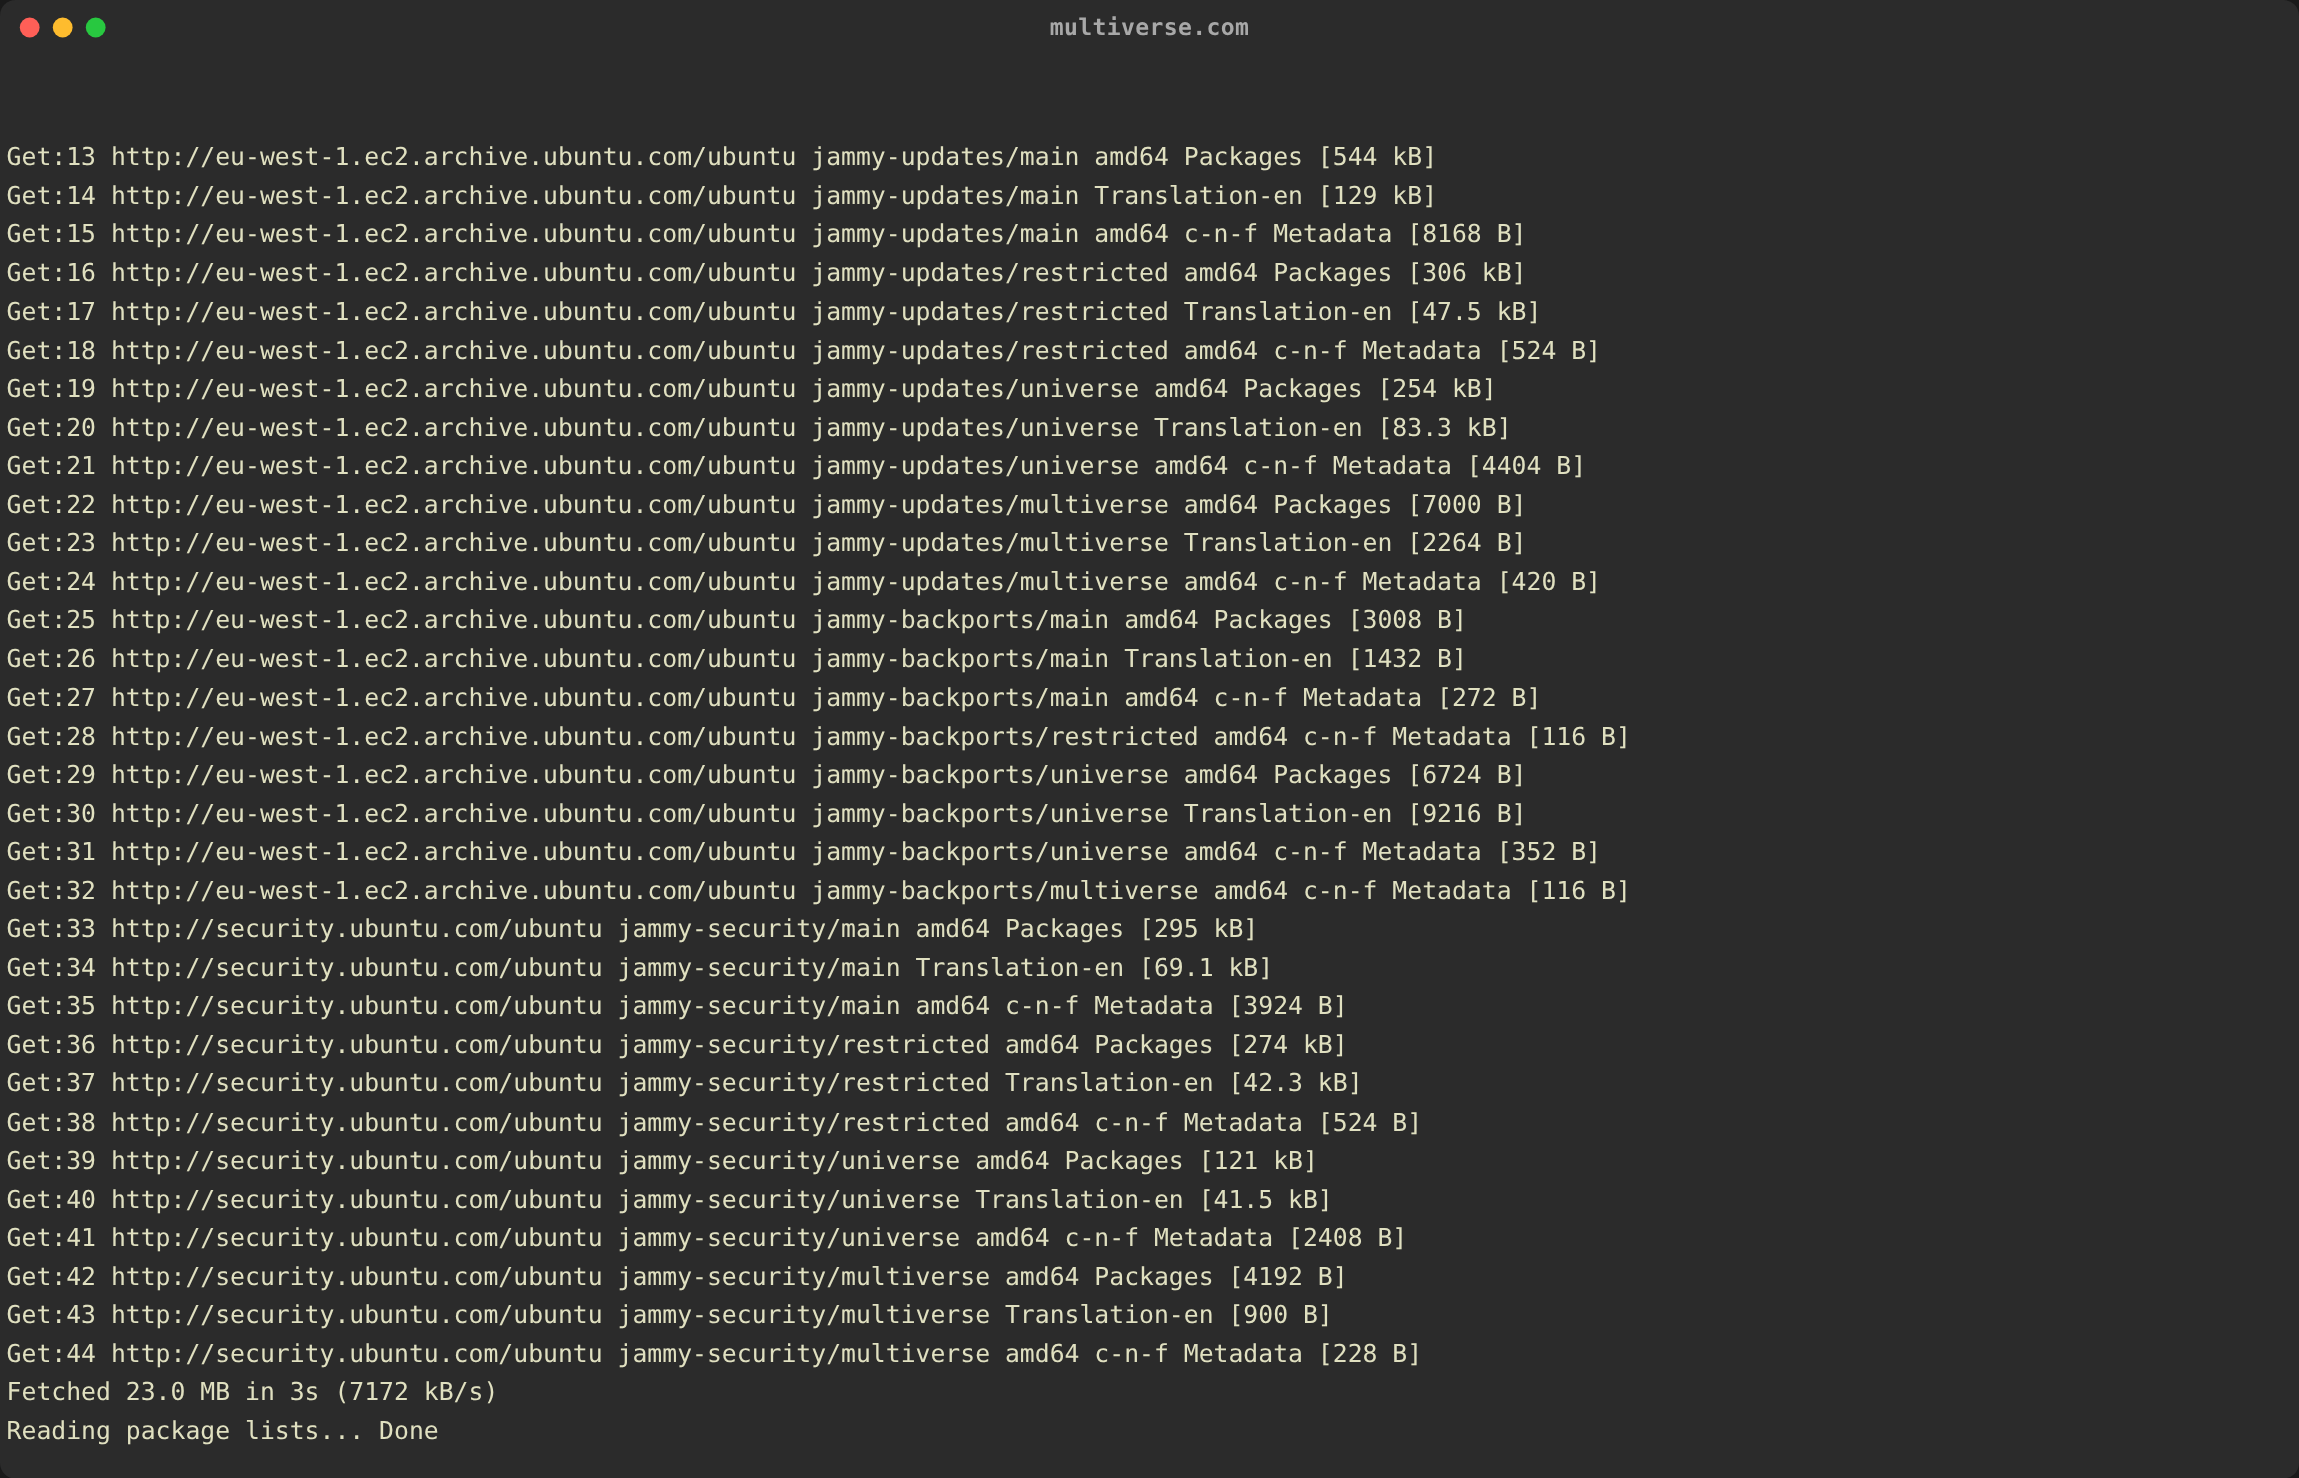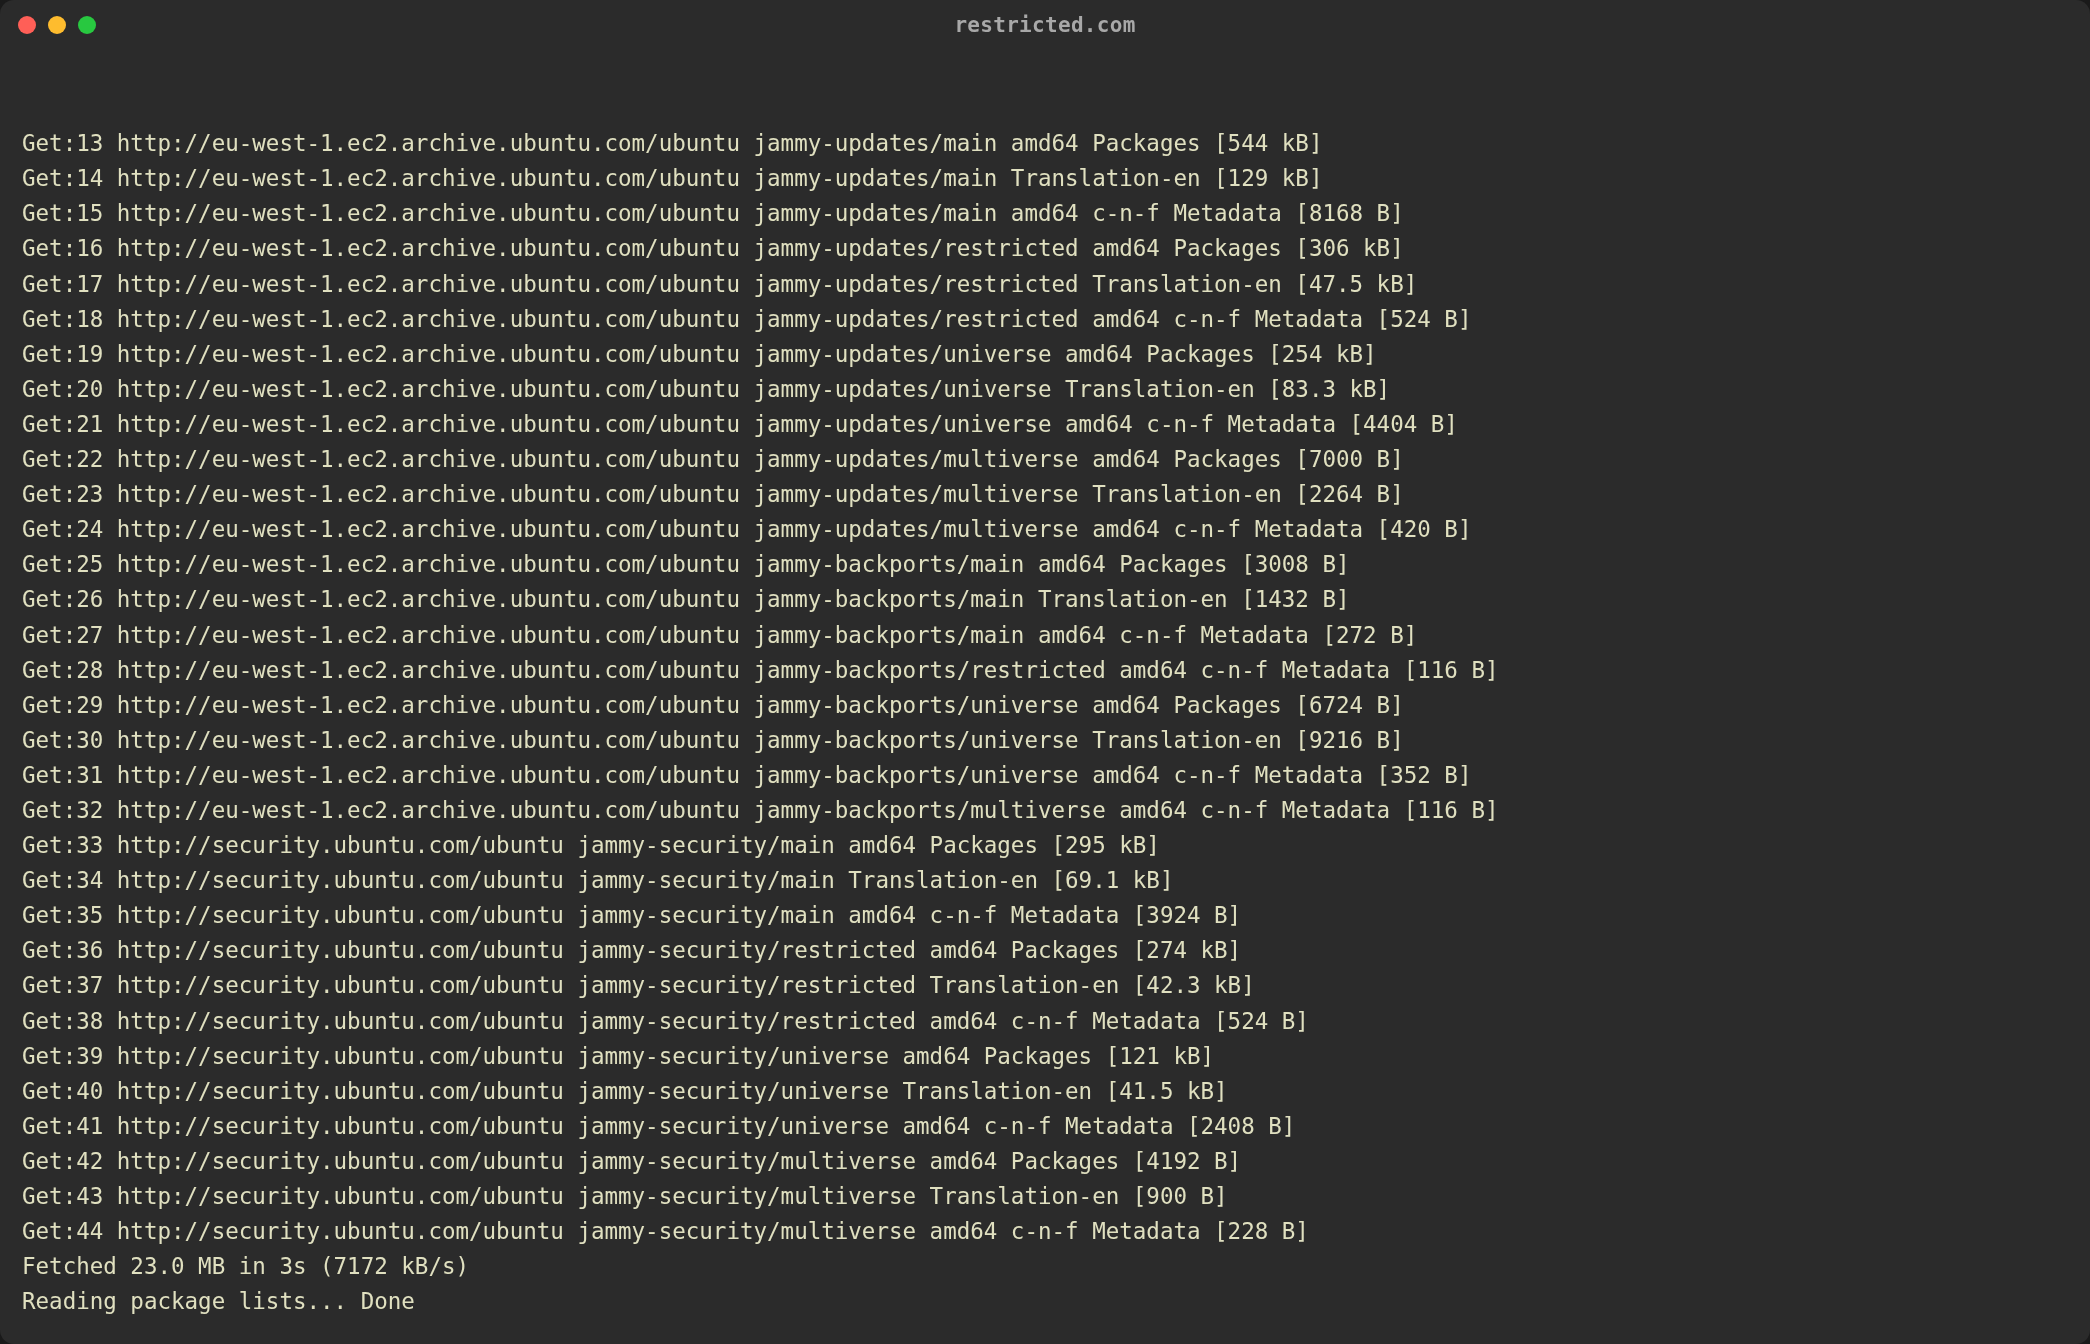--- a/index.html
+++ b/index.html
@@ -48,40 +48,40 @@
     .tl-max { background: #28c840; }
     .title {
       margin: 0 auto;
       color: #a8a8a8;
       font-weight: 600;
       font-size: 21px;
       letter-spacing: 0.3px;
     }
     .terminal-body {
       flex: 1;
-      padding: 6px 14px 18px 22px;
+      padding: 6px 14px 18px 6px;
       font-size: 22.5px;
       line-height: 1.56;
       white-space: pre;
       overflow: hidden;
       color: #e0e0c0;
     }
     .line {
       display: block;
     }
   </style>
 </head>
 <body>
 
 <div class="terminal-window">
   <div class="titlebar">
     <div class="traffic-lights">
       <div class="tl tl-close"></div>
       <div class="tl tl-min"></div>
       <div class="tl tl-max"></div>
     </div>
-    <div class="title">restricted.com</div>
+    <div class="title">multiverse.com</div>
   </div>
   <div class="terminal-body">
     <div id="output-lines"><span class="line">Get:13 http://eu-west-1.ec2.archive.ubuntu.com/ubuntu jammy-updates/main amd64 Packages [544 kB]</span><span class="line">Get:14 http://eu-west-1.ec2.archive.ubuntu.com/ubuntu jammy-updates/main Translation-en [129 kB]</span><span class="line">Get:15 http://eu-west-1.ec2.archive.ubuntu.com/ubuntu jammy-updates/main amd64 c-n-f Metadata [8168 B]</span><span class="line">Get:16 http://eu-west-1.ec2.archive.ubuntu.com/ubuntu jammy-updates/restricted amd64 Packages [306 kB]</span><span class="line">Get:17 http://eu-west-1.ec2.archive.ubuntu.com/ubuntu jammy-updates/restricted Translation-en [47.5 kB]</span><span class="line">Get:18 http://eu-west-1.ec2.archive.ubuntu.com/ubuntu jammy-updates/restricted amd64 c-n-f Metadata [524 B]</span><span class="line">Get:19 http://eu-west-1.ec2.archive.ubuntu.com/ubuntu jammy-updates/universe amd64 Packages [254 kB]</span><span class="line">Get:20 http://eu-west-1.ec2.archive.ubuntu.com/ubuntu jammy-updates/universe Translation-en [83.3 kB]</span><span class="line">Get:21 http://eu-west-1.ec2.archive.ubuntu.com/ubuntu jammy-updates/universe amd64 c-n-f Metadata [4404 B]</span><span class="line">Get:22 http://eu-west-1.ec2.archive.ubuntu.com/ubuntu jammy-updates/multiverse amd64 Packages [7000 B]</span><span class="line">Get:23 http://eu-west-1.ec2.archive.ubuntu.com/ubuntu jammy-updates/multiverse Translation-en [2264 B]</span><span class="line">Get:24 http://eu-west-1.ec2.archive.ubuntu.com/ubuntu jammy-updates/multiverse amd64 c-n-f Metadata [420 B]</span><span class="line">Get:25 http://eu-west-1.ec2.archive.ubuntu.com/ubuntu jammy-backports/main amd64 Packages [3008 B]</span><span class="line">Get:26 http://eu-west-1.ec2.archive.ubuntu.com/ubuntu jammy-backports/main Translation-en [1432 B]</span><span class="line">Get:27 http://eu-west-1.ec2.archive.ubuntu.com/ubuntu jammy-backports/main amd64 c-n-f Metadata [272 B]</span><span class="line">Get:28 http://eu-west-1.ec2.archive.ubuntu.com/ubuntu jammy-backports/restricted amd64 c-n-f Metadata [116 B]</span><span class="line">Get:29 http://eu-west-1.ec2.archive.ubuntu.com/ubuntu jammy-backports/universe amd64 Packages [6724 B]</span><span class="line">Get:30 http://eu-west-1.ec2.archive.ubuntu.com/ubuntu jammy-backports/universe Translation-en [9216 B]</span><span class="line">Get:31 http://eu-west-1.ec2.archive.ubuntu.com/ubuntu jammy-backports/universe amd64 c-n-f Metadata [352 B]</span><span class="line">Get:32 http://eu-west-1.ec2.archive.ubuntu.com/ubuntu jammy-backports/multiverse amd64 c-n-f Metadata [116 B]</span><span class="line">Get:33 http://security.ubuntu.com/ubuntu jammy-security/main amd64 Packages [295 kB]</span><span class="line">Get:34 http://security.ubuntu.com/ubuntu jammy-security/main Translation-en [69.1 kB]</span><span class="line">Get:35 http://security.ubuntu.com/ubuntu jammy-security/main amd64 c-n-f Metadata [3924 B]</span><span class="line">Get:36 http://security.ubuntu.com/ubuntu jammy-security/restricted amd64 Packages [274 kB]</span><span class="line">Get:37 http://security.ubuntu.com/ubuntu jammy-security/restricted Translation-en [42.3 kB]</span><span class="line">Get:38 http://security.ubuntu.com/ubuntu jammy-security/restricted amd64 c-n-f Metadata [524 B]</span><span class="line">Get:39 http://security.ubuntu.com/ubuntu jammy-security/universe amd64 Packages [121 kB]</span><span class="line">Get:40 http://security.ubuntu.com/ubuntu jammy-security/universe Translation-en [41.5 kB]</span><span class="line">Get:41 http://security.ubuntu.com/ubuntu jammy-security/universe amd64 c-n-f Metadata [2408 B]</span><span class="line">Get:42 http://security.ubuntu.com/ubuntu jammy-security/multiverse amd64 Packages [4192 B]</span><span class="line">Get:43 http://security.ubuntu.com/ubuntu jammy-security/multiverse Translation-en [900 B]</span><span class="line">Get:44 http://security.ubuntu.com/ubuntu jammy-security/multiverse amd64 c-n-f Metadata [228 B]</span><span class="line">Fetched 23.0 MB in 3s (7172 kB/s)</span><span class="line">Reading package lists... Done</span></div>
     
   </div>
 </div>
 
 </body></html>

